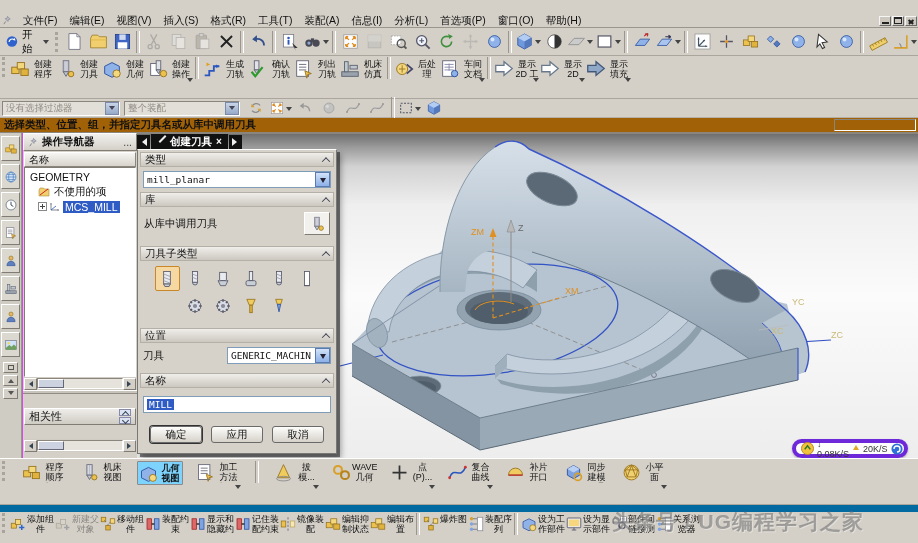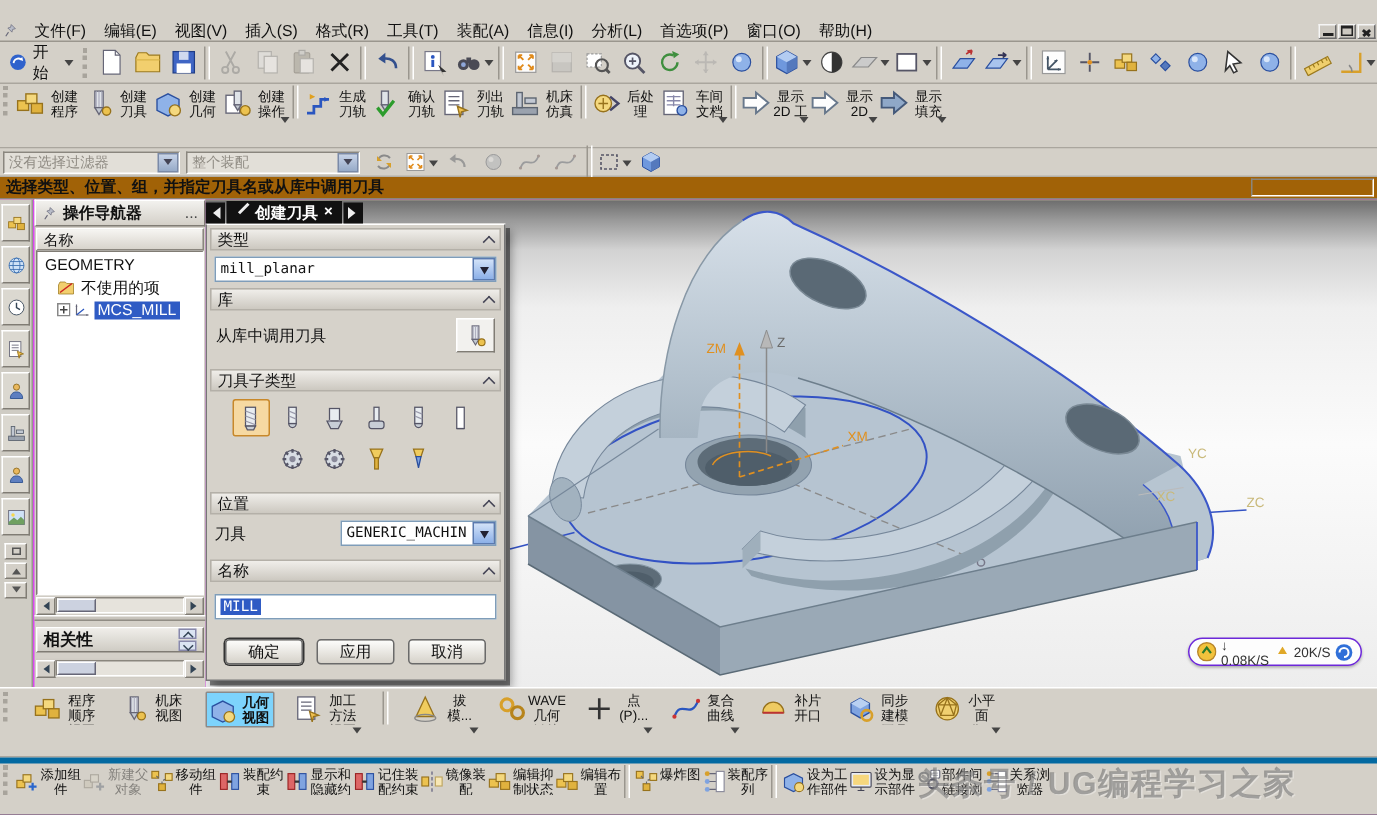--- a/index.html
+++ b/index.html
@@ -89,22 +89,22 @@
   .trow.selr .tl{background:#2f5bc4;color:#fff;}
   .pbox{width:9px;height:9px;flex:0 0 auto;}
   .hs{height:13px;display:flex;align-items:center;background:#d0ccc4;margin:0 1px;}
   .hs .ar{width:13px;height:12px;background:#d4d0c8;border:1px solid;border-color:#fff #807c74 #807c74 #fff;
      display:flex;align-items:center;justify-content:center;}
   .tri-l{width:0;height:0;border:3px solid transparent;border-right:4px solid #345;margin-right:2px;}
   .tri-r{width:0;height:0;border:3px solid transparent;border-left:4px solid #345;margin-left:2px;}
   .hs .track{flex:1;height:11px;background:#e6e3dc;border:1px solid;border-color:#8a867e #fff #fff #8a867e;display:flex;}
   .hs .thumb{width:26px;height:9px;background:#ccd2e0;border:1px solid;border-color:#fff #667 #667 #fff;}
   .split{height:4px;background:#c8c4bc;border-top:1px solid #fff;border-bottom:1px solid #908c84;}
-  .dep-h{height:17px;display:flex;align-items:center;justify-content:space-between;padding:0 4px;font-size:11px;font-weight:bold;
-     background:linear-gradient(#efede9,#cfccc4);border:1px solid;border-color:#fff #807c74 #807c74 #fff;margin:4px 1px;}
+  .dep-h{height:17px;display:flex;align-items:center;justify-content:space-between;padding:0 4px;font-size:11px;font-weight:normal;
+     background:linear-gradient(#efede9,#cfccc4);border:1px solid;border-color:#fff #807c74 #807c74 #fff;margin:14px 1px;}
   .dep-ar{display:flex;flex-direction:column;gap:1px;}
   .dep-ar b{display:block;width:12px;height:7px;background:#dbe4f2;border:1px solid #88a;position:relative;}
   .dep-ar b::after{content:"";position:absolute;left:3px;top:2px;width:4px;height:4px;border-left:1.4px solid #345;border-top:1.4px solid #345;}
   .dep-ar b.up::after{transform:rotate(45deg);} .dep-ar b.dn::after{transform:rotate(-135deg);top:0;}
   .nav-gap{height:6px;}
   
   .vp{position:absolute;left:137px;top:0;width:781px;height:325px;overflow:hidden;border-top:1px solid #8a867e;}
   .vp > svg{position:absolute;left:0;top:0;}
   
   .dlg{position:absolute;left:0;top:0;width:200px;z-index:20;}
@@ -139,28 +139,28 @@
   .dicon.dsel{background:#f6d9a2;border:1px solid #c8882a;border-radius:2px;}
   .loc-row{display:flex;align-items:center;padding:4px 5px 7px;font-size:10.5px;}
   .loc-row .fld{margin:0 0 0 auto;width:104px;}
   .name-row{padding:4px 0 2px;}
   .name-row .selval{background:#2f5bc4;color:#fff;padding:0 2px;}
   .btns{display:flex;justify-content:center;gap:9px;padding:7px 0 6px;}
   .btn{width:52px;height:17px;display:flex;align-items:center;justify-content:center;font-size:10.5px;
      background:linear-gradient(#fdfdfb,#d6d2ca);border:1px solid #6a6a6a;border-radius:3px;}
   .btn.def{box-shadow:0 0 0 1px #333;}
   
-  .pill{position:absolute;left:655px;top:291px;width:116px;height:19px;background:rgba(253,253,253,.95);
-     border:1px solid #6d28d9;border-radius:10px;box-shadow:0 1px 2px rgba(0,0,0,.3);display:flex;align-items:center;
+  .pill{position:absolute;left:655px;top:305px;width:116px;height:19px;background:rgba(253,253,253,.95);
+     border:4px solid #6d28d9;border-radius:10px;box-shadow:0 1px 2px rgba(0,0,0,.3);display:flex;align-items:center;
      gap:3px;padding:0 5px;font-size:9px;color:#333;z-index:15;}
   .pill svg{flex:0 0 auto;}
   
   .bt1{top:458px;width:918px;height:47px;border-top:1px solid #fff;border-bottom:1px solid #aaa69e;align-items:flex-start;padding-top:2px;}
   .bt1 .big svg.ic{width:21px;height:21px;}
-  .bt2{top:505px;width:918px;height:38px;border-top:4px solid #0369a1;align-items:flex-start;padding-top:1px;}
+  .bt2{top:505px;width:918px;height:38px;border-top:7px solid #0369a1;align-items:flex-start;padding-top:1px;}
   .bt2 .big{width:45px;}
   .bt2 .big svg.ic{width:18px;height:18px;}
   .bt2 .big .lbl{width:45px;height:19px;}
   .bt1 .big .cap{top:20px;}
   .wm{position:absolute;left:612px;top:508px;width:306px;font-size:21px;font-weight:bold;
      color:rgba(105,105,105,.55);letter-spacing:1px;white-space:nowrap;z-index:50;pointer-events:none;
      text-shadow:1px 1px 0 rgba(255,255,255,.35);}
 </style>
 </head>
 <body>

